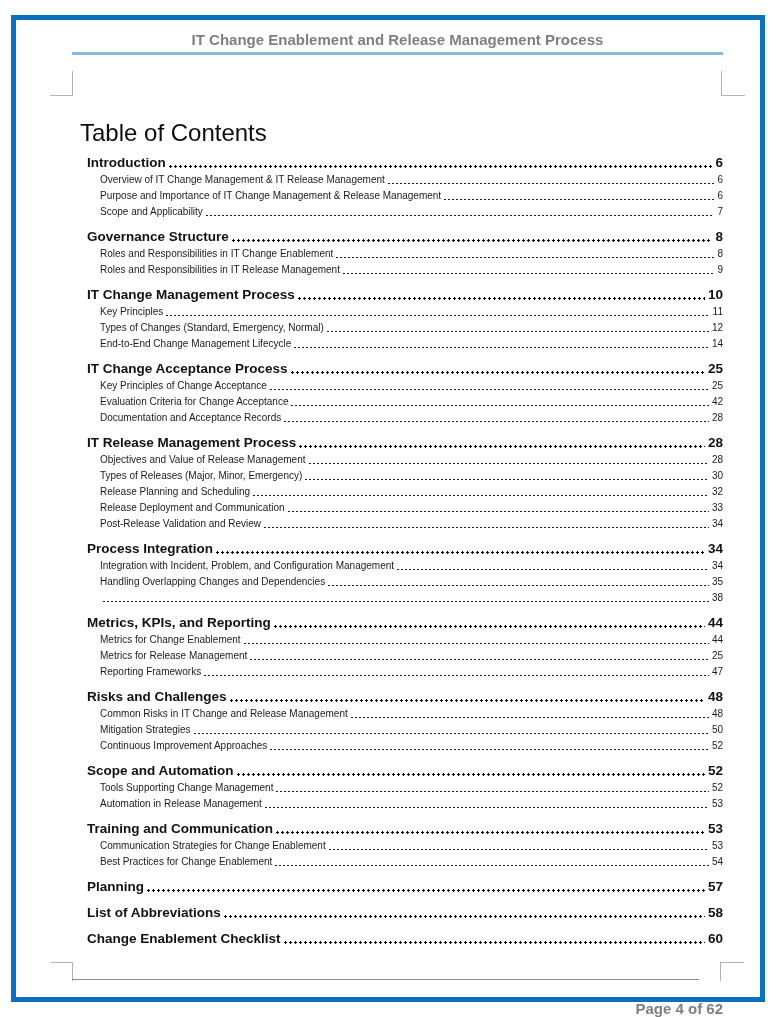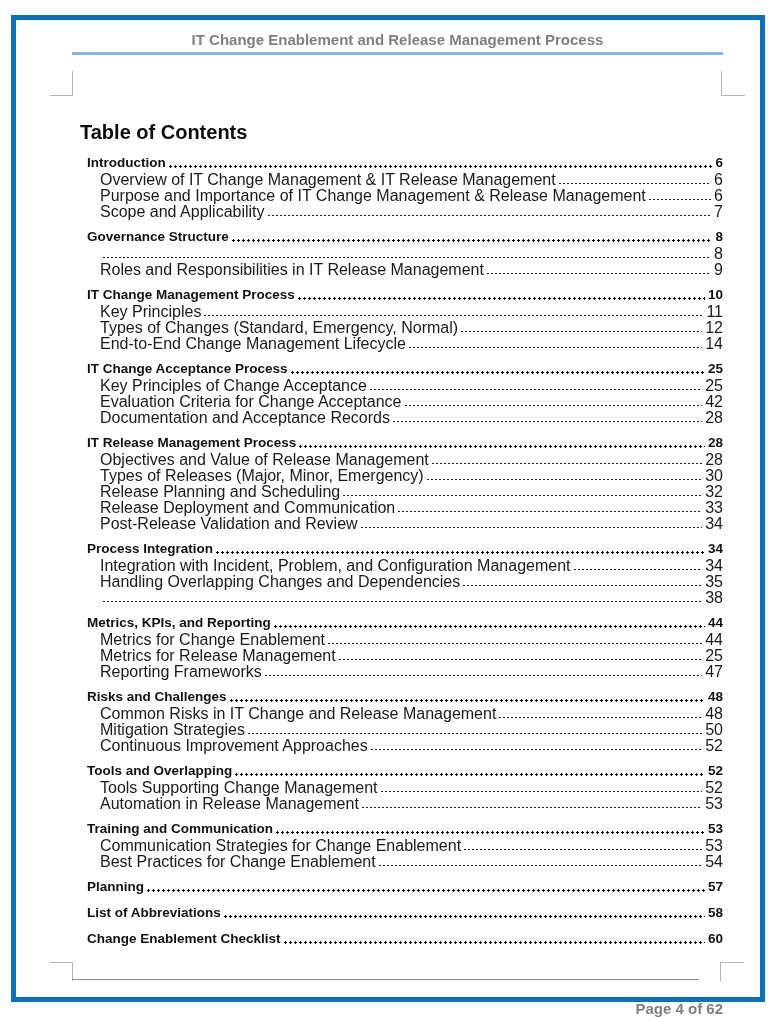--- a/index.html
+++ b/index.html
@@ -32,22 +32,22 @@
   
   .crop { position: absolute; border: 0 solid #b3b3b3; box-sizing: border-box; }
   .crop.tl { left: 50px; top: 71px;  width: 23px; height: 25px; border-right-width: 1px; border-bottom-width: 1px; }
   .crop.tr { left: 721px; top: 71px; width: 24px; height: 25px; border-left-width: 1px;  border-bottom-width: 1px; }
   .crop.bl { left: 50px; top: 962px; width: 23px; height: 19px; border-right-width: 1px; border-top-width: 1px; }
   .crop.br { left: 720px; top: 962px; width: 24px; height: 19px; border-left-width: 1px; border-top-width: 1px; }
 
   
   .content { position: absolute; left: 72px; top: 121px; width: 651px; color: #111111; }
   .toc-heading {
-    font-size: 20px;
-    font-weight: bold;
+    font-size: 24px;
+    font-weight: normal;
     color: #0d0d0d;
     margin: 0 0 9px 8px;
     line-height: 23px;
   }
   .toc-section { margin-top: 7px; }
   .toc-section:first-child { margin-top: 0; }
   .toc-row { display: flex; }
   .toc-row .t { white-space: nowrap; }
   .toc-row .leader {
     flex: 1 1 auto;
@@ -65,21 +65,21 @@
     line-height: 19px;
     padding-left: 15px;
   }
   .toc-row.level1 .leader {
     background-image: radial-gradient(circle, #000000 1.1px, transparent 1.25px);
     background-size: 5px 3px;
     margin-bottom: 4px;
   }
   .toc-row.level2 {
     font-weight: normal;
-    font-size: 16px;
+    font-size: 10px;
     line-height: 16px;
     padding-left: 28px;
     color: #1a1a1a;
     justify-content: flex-end;
   }
 
   
   .footer { position: absolute; left: 72px; top: 979px; width: 651px; }
   .footer-rule { width: 627px; height: 1px; background: #8c8c8c; }
   .footer-text {
@@ -137,20 +137,21 @@
   </div>
 
   <div class="toc-section">
     <div class="toc-row level1">
       <span class="t">Governance Structure</span>
       <span class="leader"></span>
       <span class="p">8</span>
     </div>
     <div class="subs">
   <div class="toc-row level2">
+    <span class="t">Roles and Responsibilities in IT Change Enablement</span>
     <span class="leader"></span>
     <span class="p">8</span>
   </div>
 
   <div class="toc-row level2">
     <span class="t">Roles and Responsibilities in IT Release Management</span>
     <span class="leader"></span>
     <span class="p">9</span>
   </div>
 </div>
@@ -324,21 +325,21 @@
   <div class="toc-row level2">
     <span class="t">Continuous Improvement Approaches</span>
     <span class="leader"></span>
     <span class="p">52</span>
   </div>
 </div>
   </div>
 
   <div class="toc-section">
     <div class="toc-row level1">
-      <span class="t">Tools and Overlapping</span>
+      <span class="t">Scope and Automation</span>
       <span class="leader"></span>
       <span class="p">52</span>
     </div>
     <div class="subs">
   <div class="toc-row level2">
     <span class="t">Tools Supporting Change Management</span>
     <span class="leader"></span>
     <span class="p">52</span>
   </div>
 

